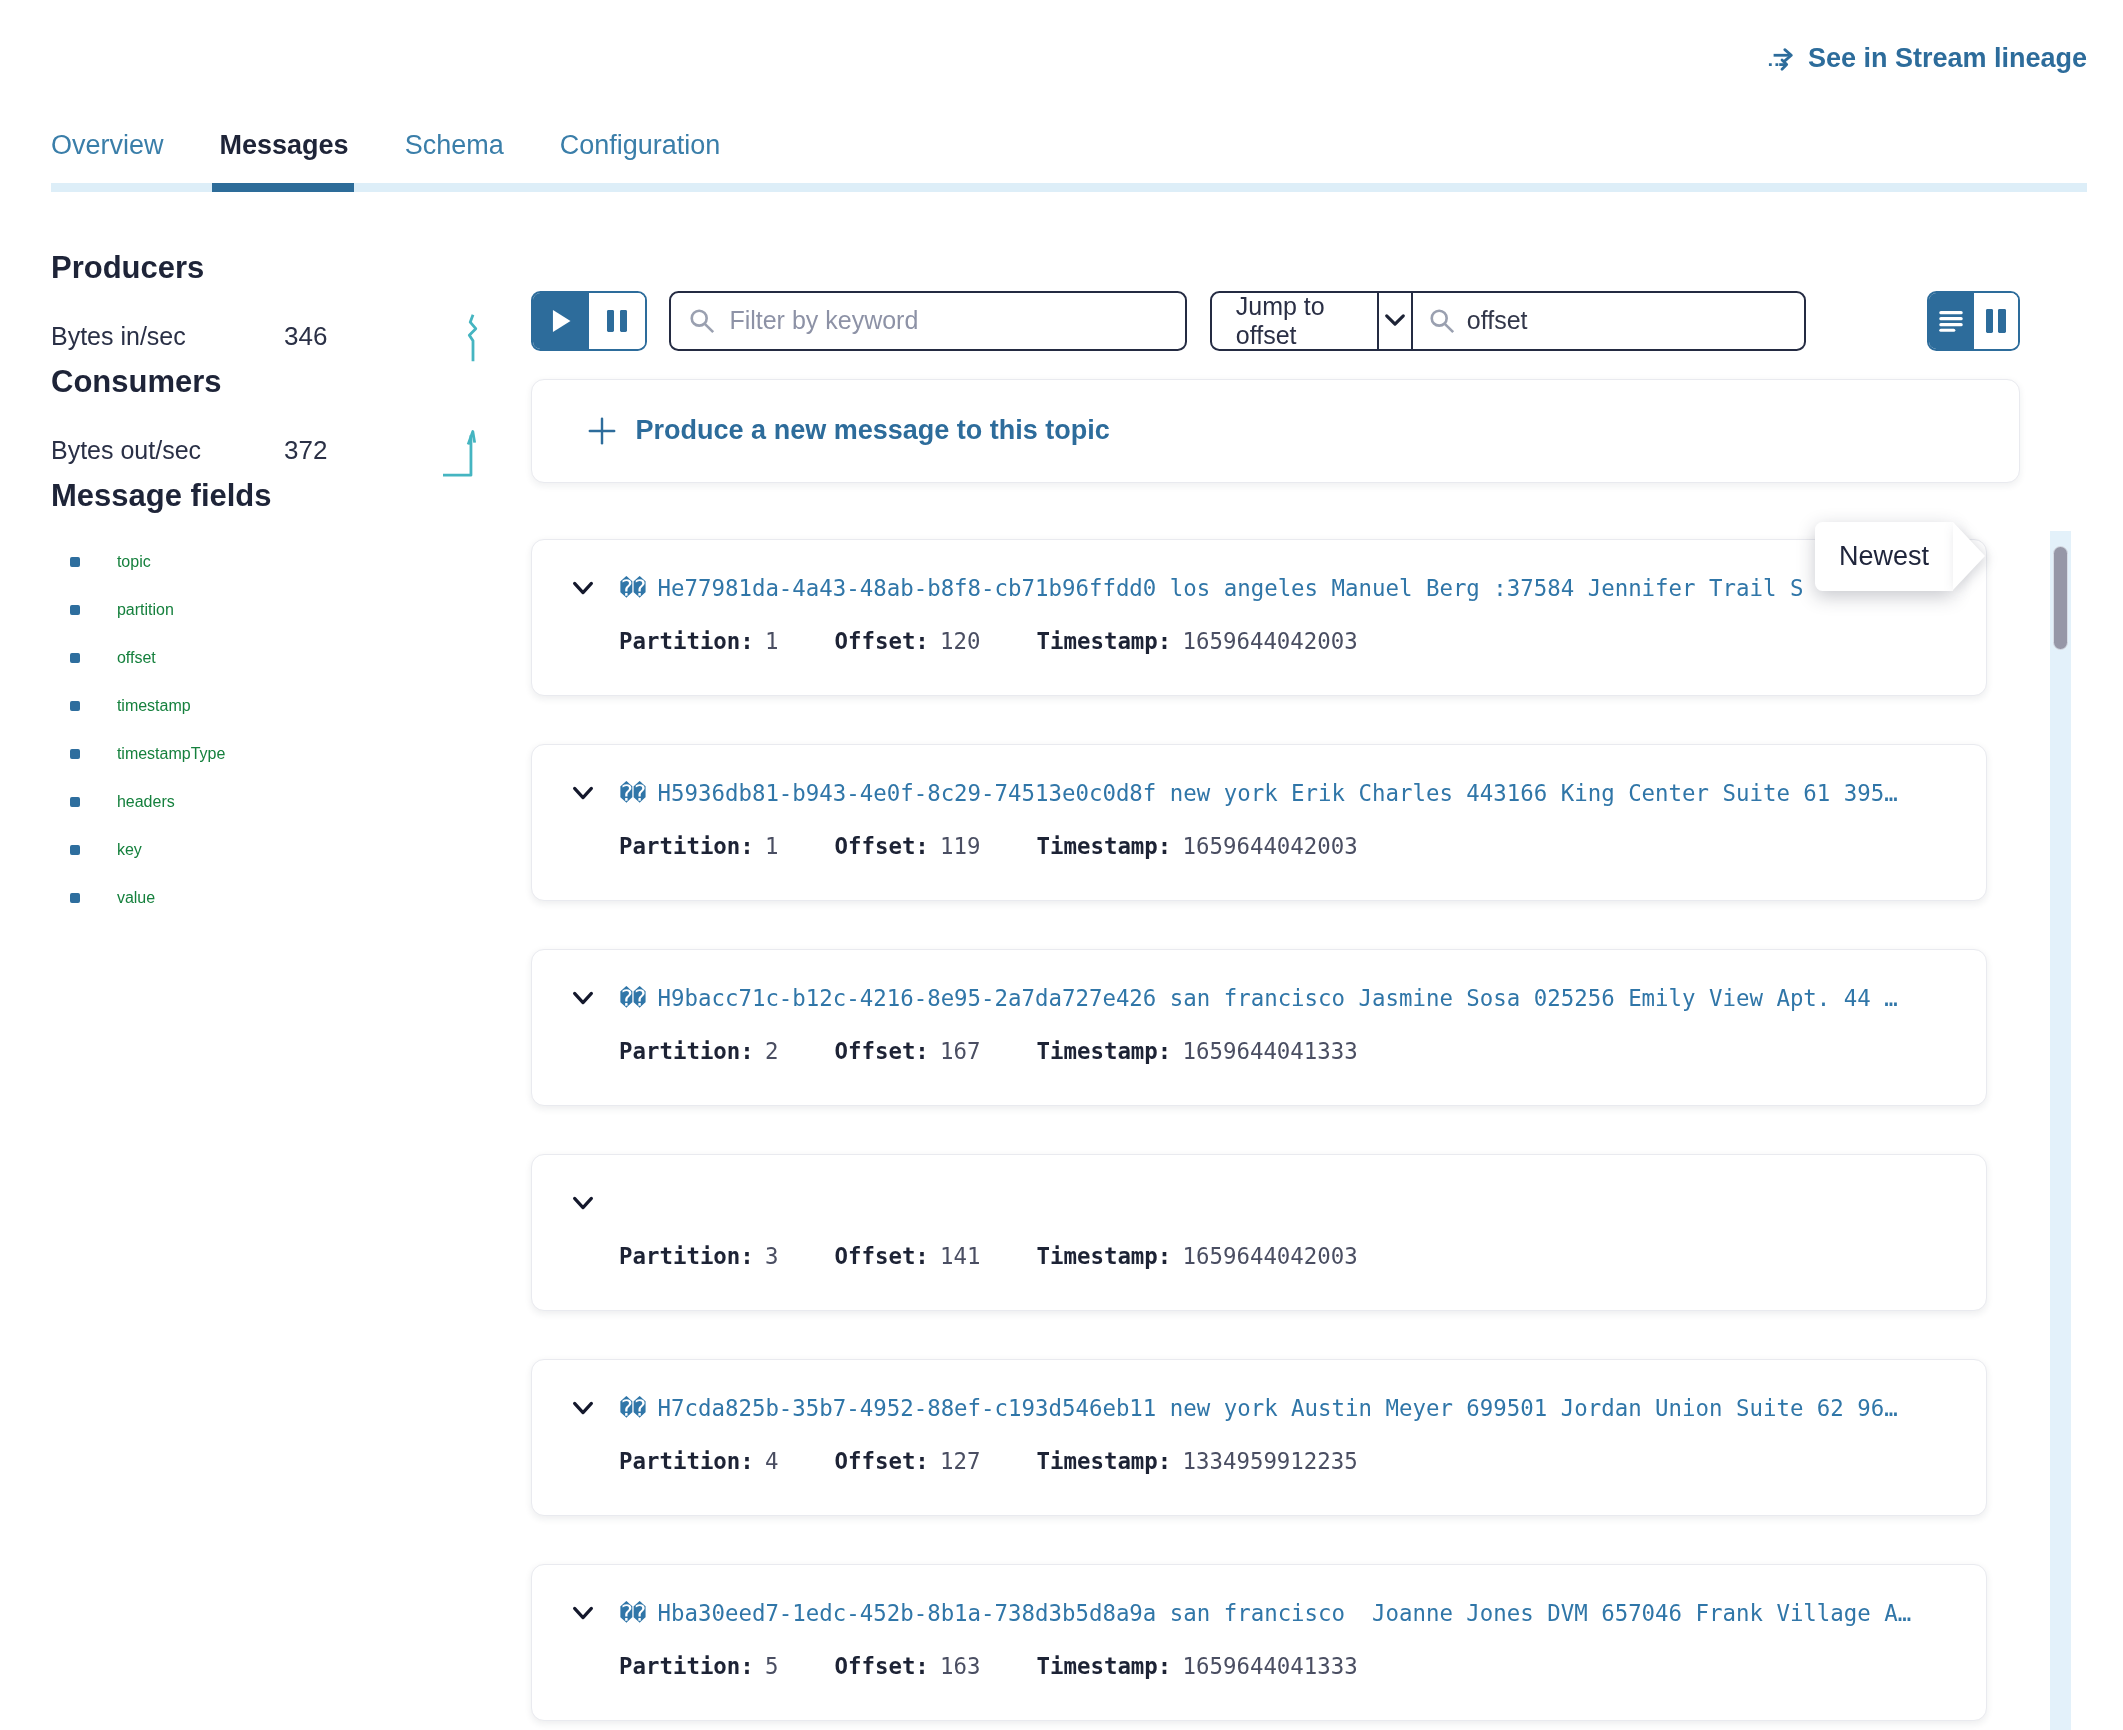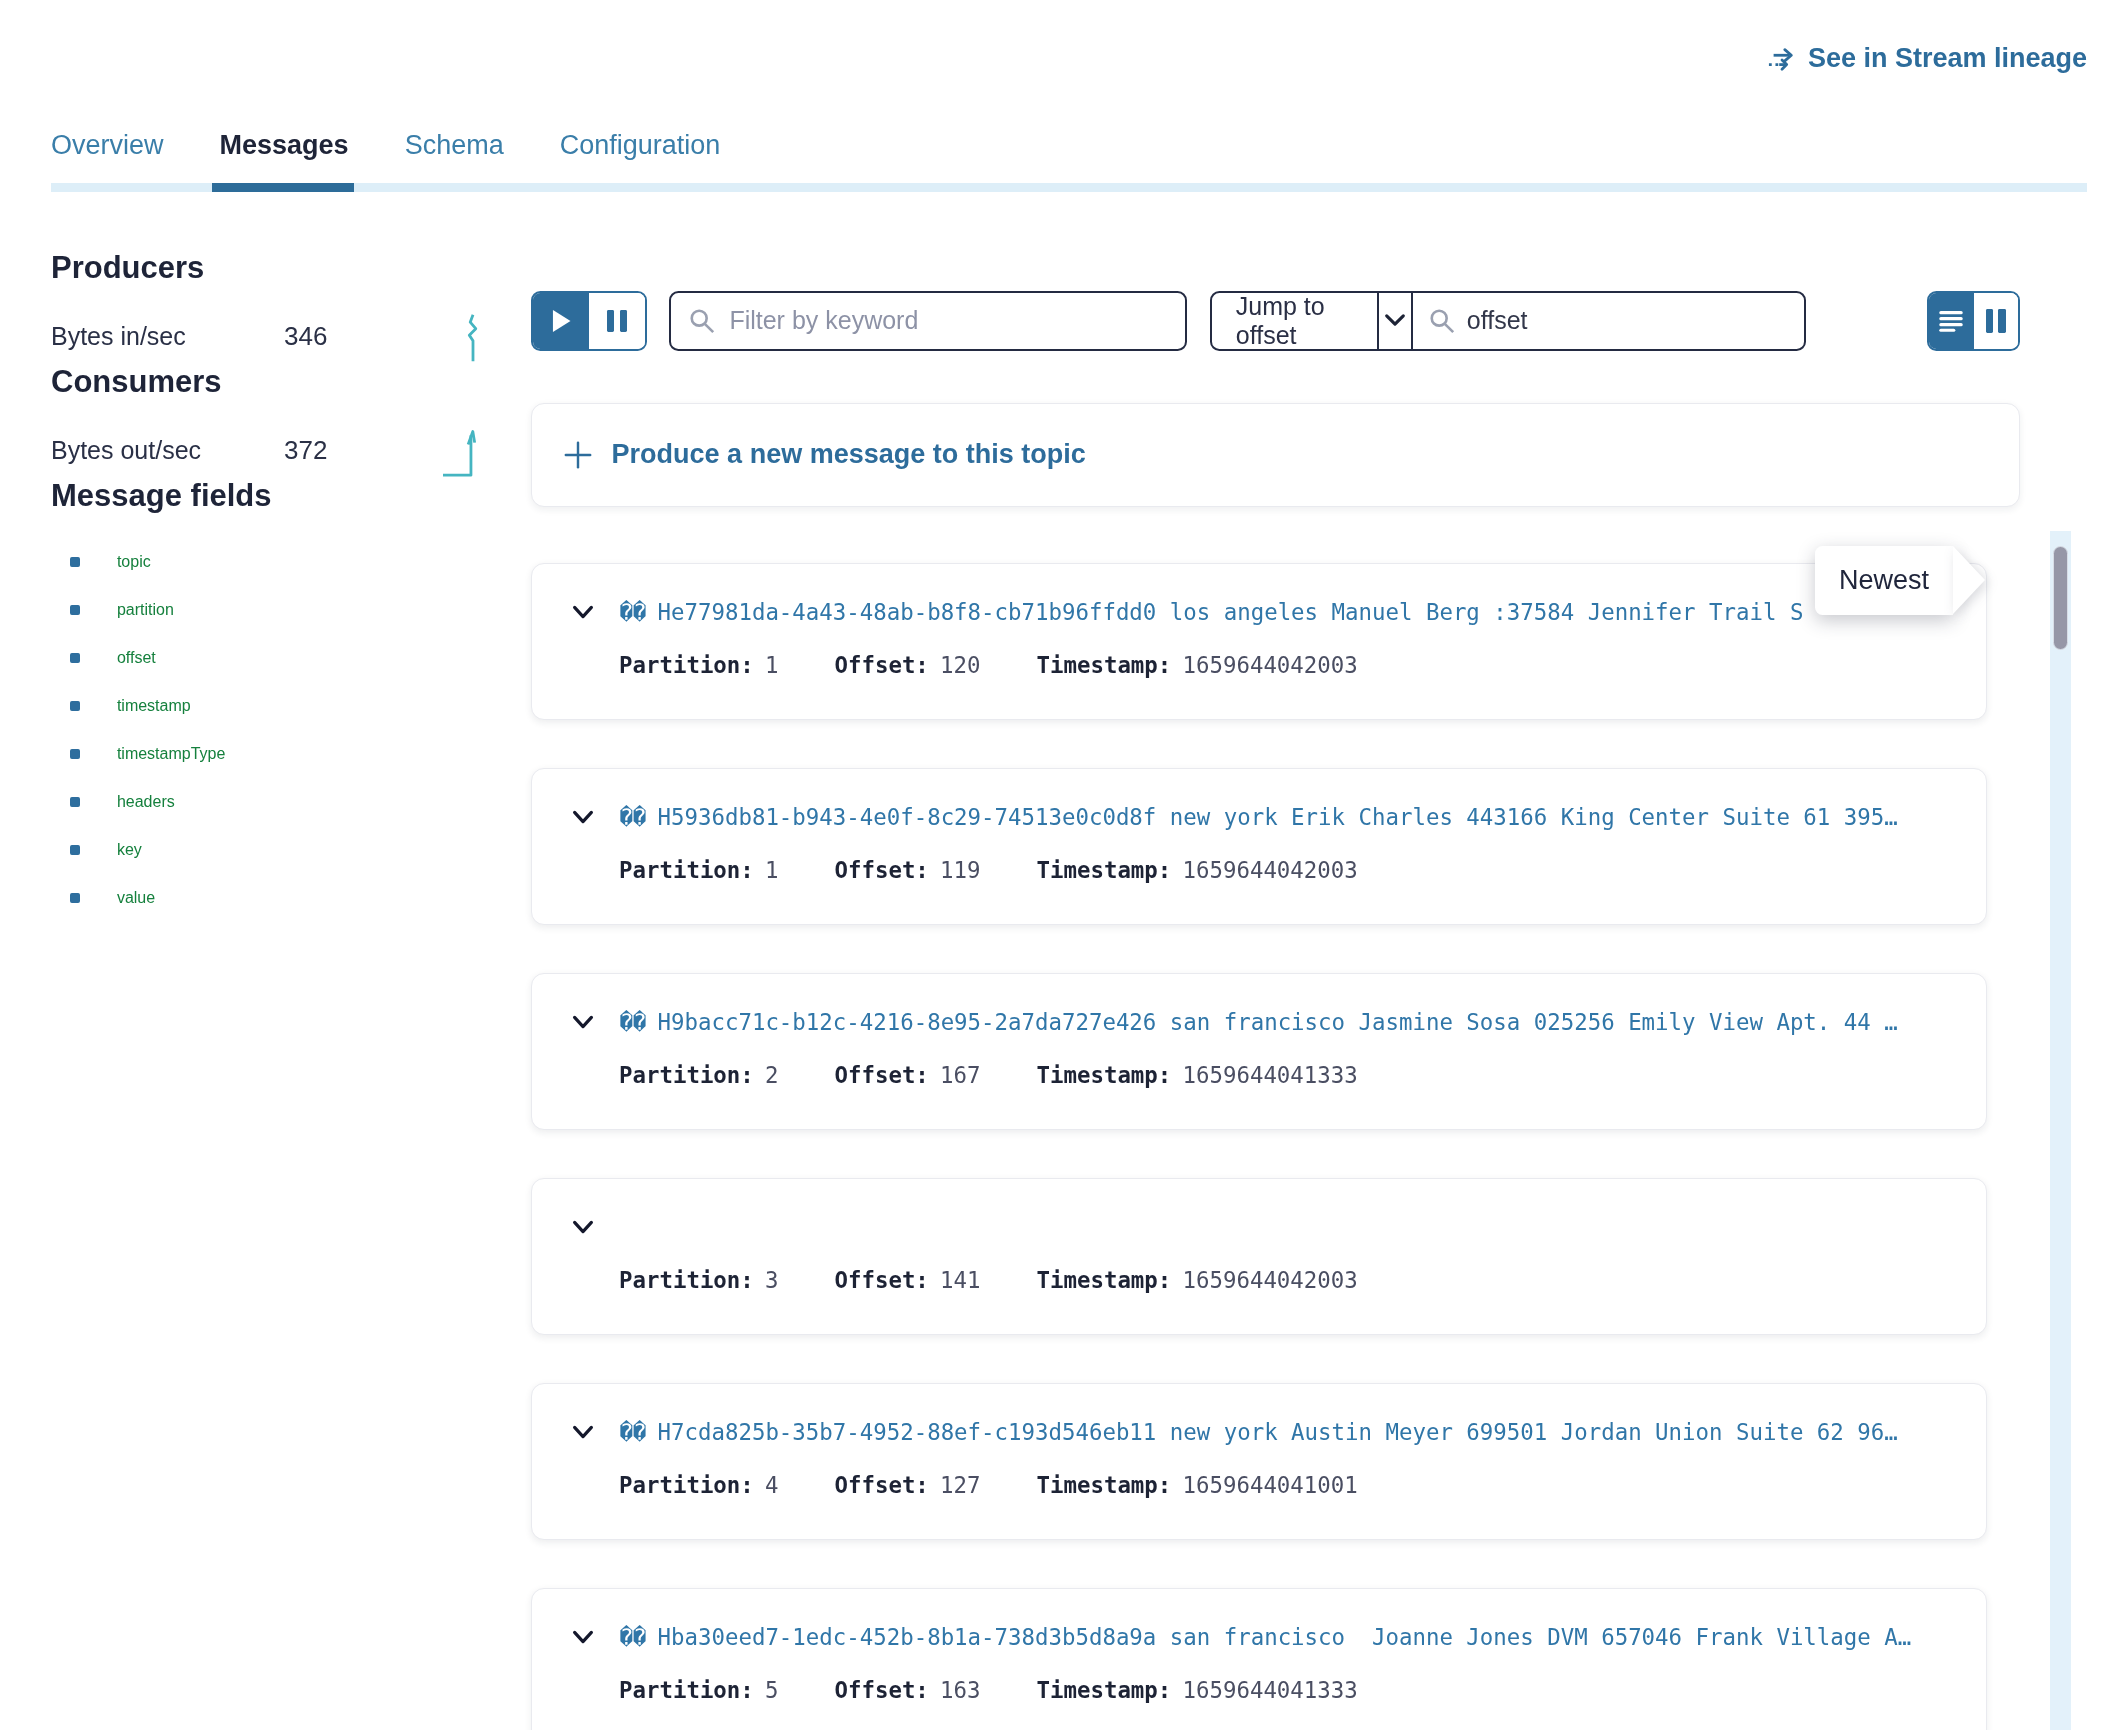--- a/index.html
+++ b/index.html
@@ -59,22 +59,22 @@
   .combo-search input { border:none; outline:none; flex:1; font-size:25px; margin-left:11.2px; color:#32374a; font-family:inherit; }
 
   .view-toggle { display:flex; width:93px; height:60px; border:2.8px solid #2d6c9b; border-radius:9.3px; overflow:hidden; margin-left:auto; background:#fff; flex:none; }
   .vt-seg { flex:1; display:flex; align-items:center; justify-content:center; cursor:pointer; }
   .vt-list { background:#2d6c9b; }
   .vt-cols { background:#fff; }
   .col-bars { display:flex; gap:4.7px; }
   .col-bars i { display:block; width:7.5px; height:24px; background:#2d6c9b; border-radius:1.4px; }
 
   
-  .produce-card { margin-top:52px; height:104px; background:#fff; border:1.9px solid #e9eaef; border-radius:13px;
-                  box-shadow:0 2.8px 7.5px rgba(30,36,56,.07); display:flex; align-items:center; padding-left:31px; cursor:pointer; }
+  .produce-card { margin-top:28px; height:104px; background:#fff; border:1.9px solid #e9eaef; border-radius:13px;
+                  box-shadow:0 2.8px 7.5px rgba(30,36,56,.07); display:flex; align-items:center; padding-left:55px; cursor:pointer; }
   .produce-label { margin-left:18.6px; font-size:27px; font-weight:700; color:#2d6c9b; }
 
   
   .messages { position:relative; margin-top:56px; width:1456px; display:flex; flex-direction:column; gap:48px; }
   .msg-card { height:157px; background:#fff; border:1.9px solid #e9eaef; border-radius:13px;
               box-shadow:0 2.8px 7.5px rgba(30,36,56,.08); padding:34px 37px 0 37px; cursor:pointer; }
   .msg-line1 { display:flex; align-items:center; }
   .msg-chev { flex:none; cursor:pointer; }
   .msg-key { margin-left:22.4px; font-family:"DejaVu Sans Mono",monospace; font-size:22.4px; color:#3076a8;
              white-space:pre; overflow:hidden; flex:1; }
@@ -352,21 +352,21 @@
               <span class="msg-chev">
                 <svg width="28" height="28" viewBox="0 0 30 30" fill="none" stroke="#14182c" stroke-width="3.4" stroke-linecap="round" stroke-linejoin="round">
                   <polyline points="6,10 15,20 24,10"></polyline>
                 </svg>
               </span>
               <span class="msg-key"><span class="glyphs">��</span><span>H7cda825b-35b7-4952-88ef-c193d546eb11 new york Austin Meyer 699501 Jordan Union Suite 62 96…</span></span>
             </div>
             <div class="msg-meta">
               <span><span class="meta-label">Partition:</span><span class="meta-value">4</span></span>
               <span><span class="meta-label">Offset:</span><span class="meta-value">127</span></span>
-              <span><span class="meta-label">Timestamp:</span><span class="meta-value">1659644041001</span></span>
+              <span><span class="meta-label">Timestamp:</span><span class="meta-value">1334959912235</span></span>
             </div>
           </div>
 
           <div class="msg-card">
             <div class="msg-line1">
               <span class="msg-chev">
                 <svg width="28" height="28" viewBox="0 0 30 30" fill="none" stroke="#14182c" stroke-width="3.4" stroke-linecap="round" stroke-linejoin="round">
                   <polyline points="6,10 15,20 24,10"></polyline>
                 </svg>
               </span>

